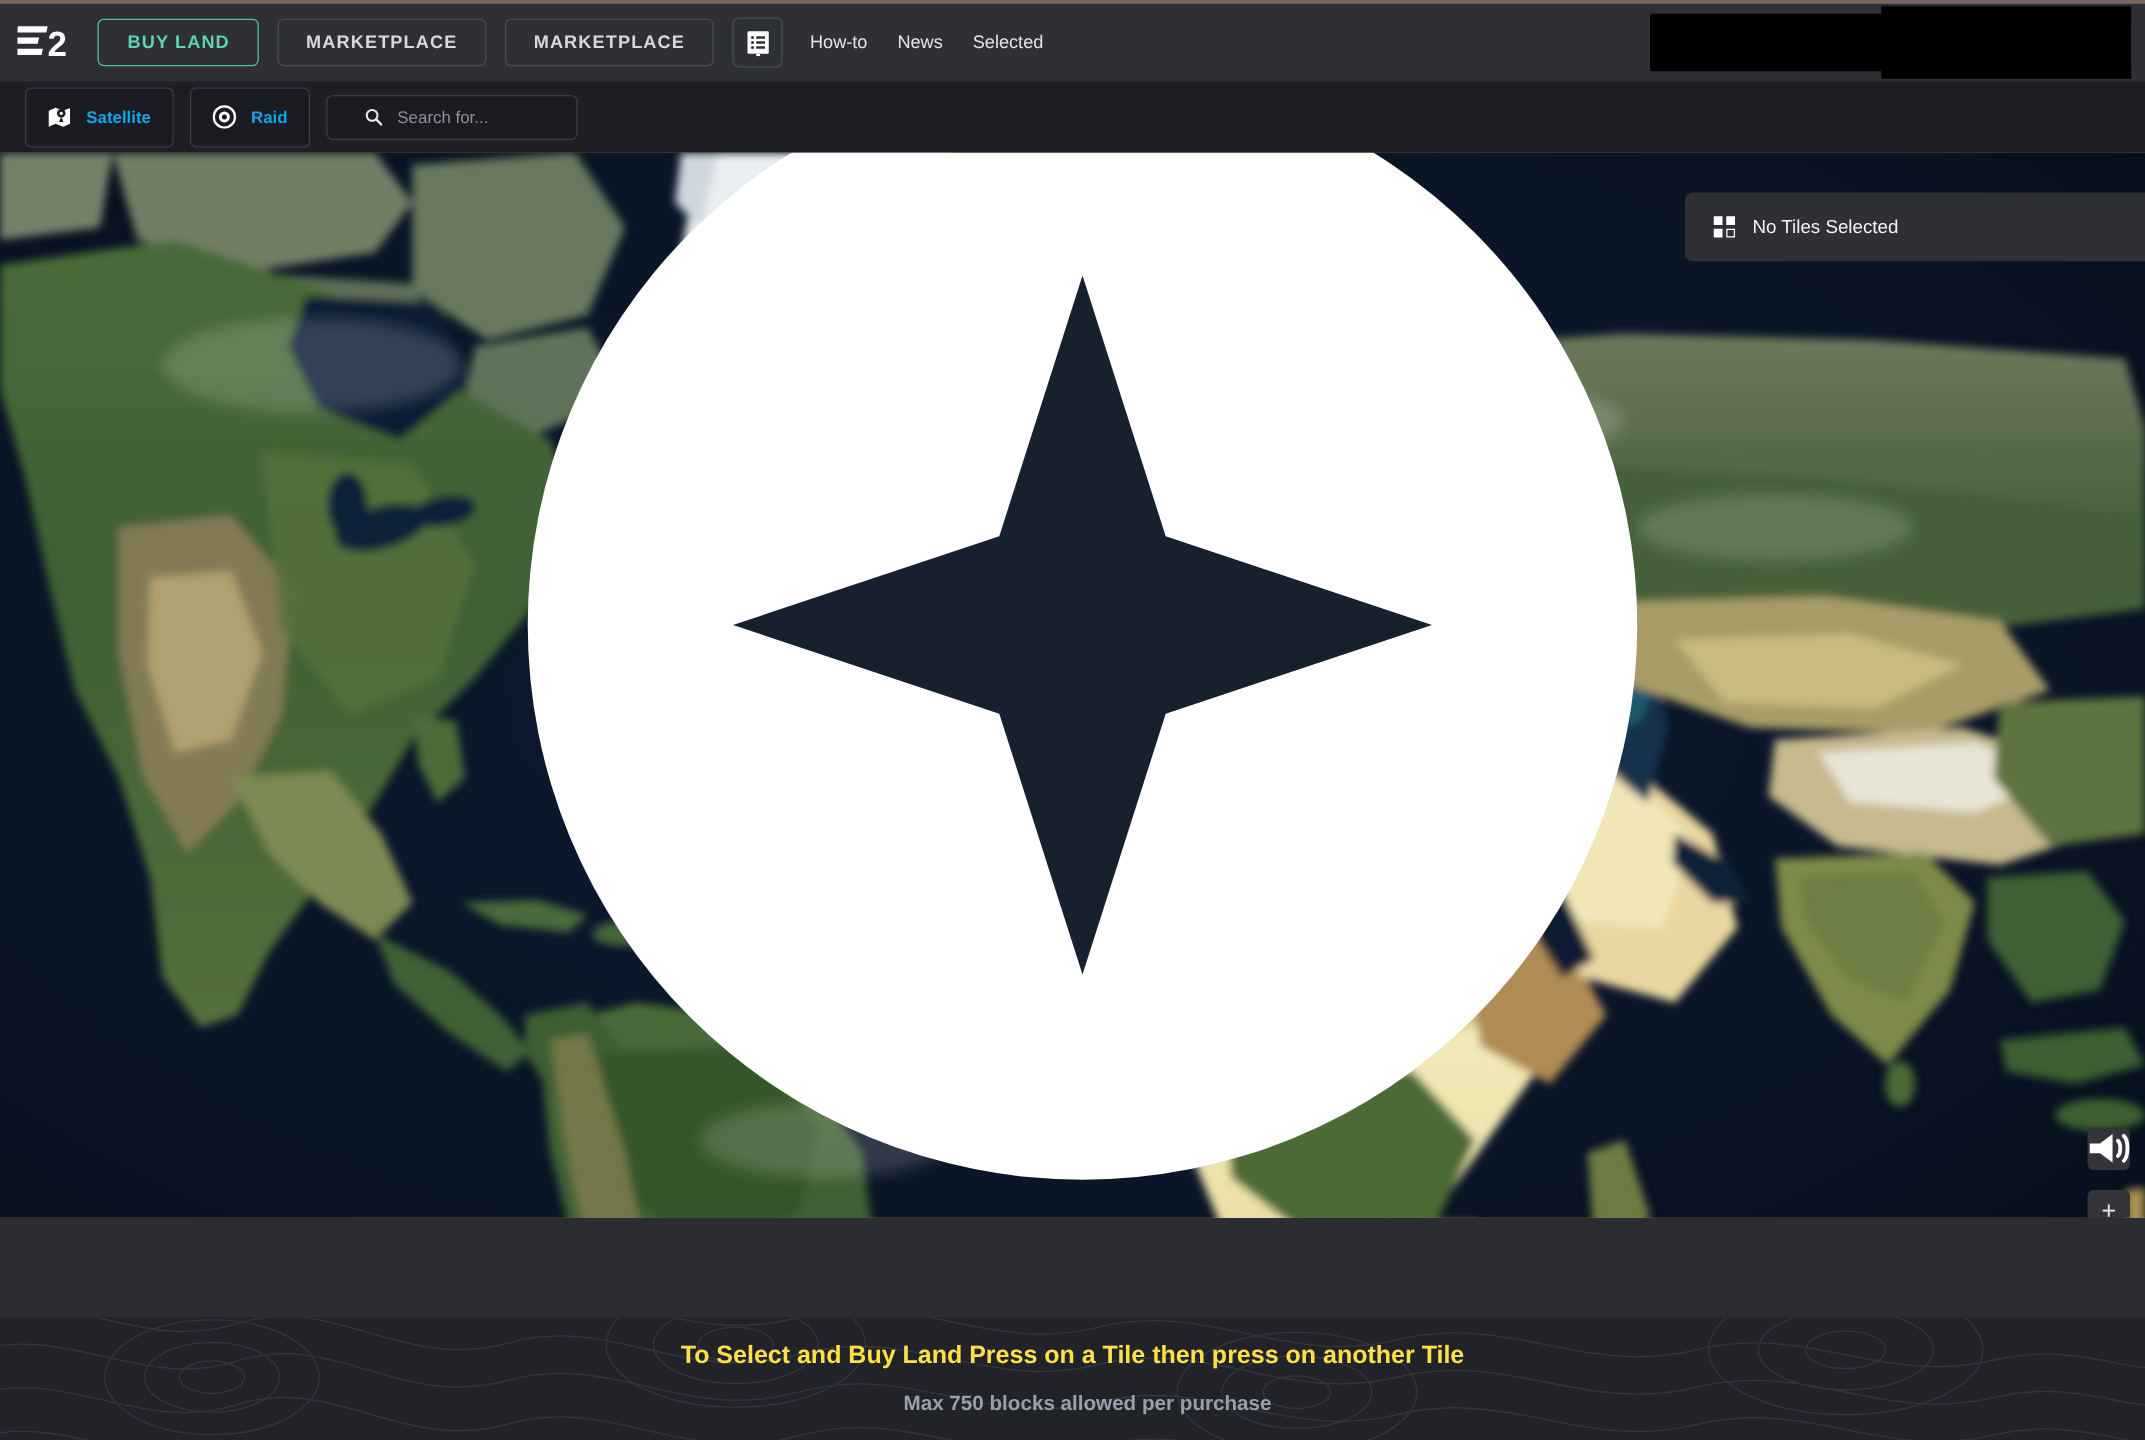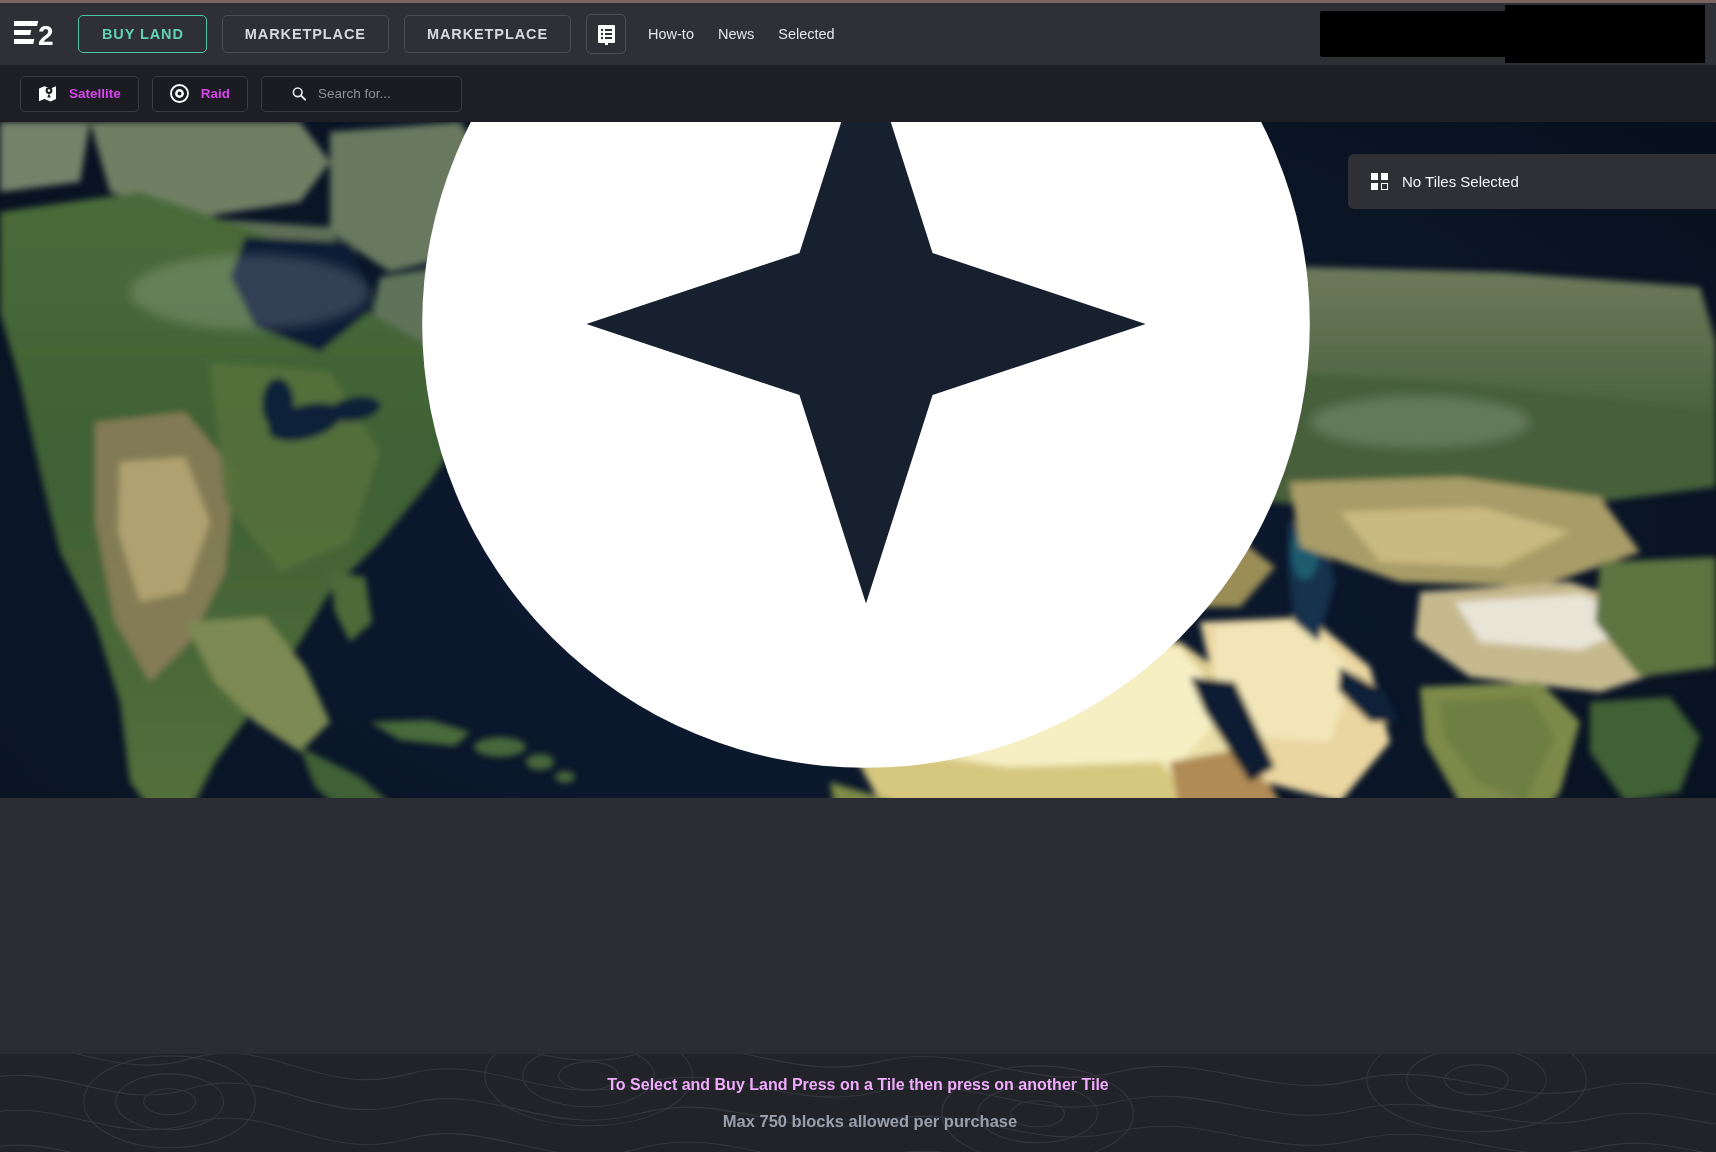--- a/index.html
+++ b/index.html
@@ -73,23 +73,23 @@
   
   #toolbar {
     position: absolute; top: 65px; left: 0;
     width: 1716px; height: 57px;
     background: #1e1f25;
     display: flex; align-items: center;
     padding-left: 20px;
     z-index: 35;
   }
   .toolbtn {
-    height: 36px;
+    height: 48px;
     border: 1px solid #3a3d45; border-radius: 5px;
-    background: #1b1c22; color: #d946ef;
+    background: #1b1c22; color: #0ea5e9;
     font-size: 13.5px; font-weight: bold;
     display: flex; align-items: center; gap: 12px;
     padding: 0 17px; margin-right: 13px;
     cursor: pointer; white-space: nowrap;
   }
   #searchbox {
     height: 36px; width: 201px;
     border: 1px solid #3a3d45; border-radius: 5px;
     background: #1b1c22;
     display: flex; align-items: center; gap: 12px;
@@ -99,21 +99,21 @@
     background: transparent; border: none; outline: none;
     color: #d8dade; font-size: 13.5px;
     font-family: "Liberation Sans", sans-serif;
     width: 100%;
   }
   #searchbox input::placeholder { color: #8e9197; }
 
   
   #map {
     position: absolute; top: 122px; left: 0;
-    width: 1716px; height: 676px;
+    width: 1716px; height: 852px;
     background: #a16207;
     overflow: hidden;
     z-index: 10;
   }
   #map svg { display: block; width: 1716px; height: 932px; }
 
   
   #tiles-panel {
     position: absolute; top: 32px; left: 1348px;
     width: 368px; height: 55px;
@@ -173,21 +173,21 @@
   }
   #footer .topo {
     position: absolute; inset: -40px -10px; opacity: 1;
   }
   #footer .lines {
     position: relative; z-index: 2;
     height: 100%;
     display: flex; flex-direction: column;
     align-items: center; justify-content: center; gap: 18px;
   }
-  #footer .l1 { color: #f0abfc; font-size: 16px; font-weight: bold; }
+  #footer .l1 { color: #fde047; font-size: 20px; font-weight: bold; }
   #footer .l2 { color: #98a0ae; font-size: 16.5px; font-weight: bold; padding-left: 24px; }
 </style>
 </head>
 <body>
 
 <div id="app">
 
   <div id="header">
 
     <svg id="logo" viewBox="0 0 46 34">

